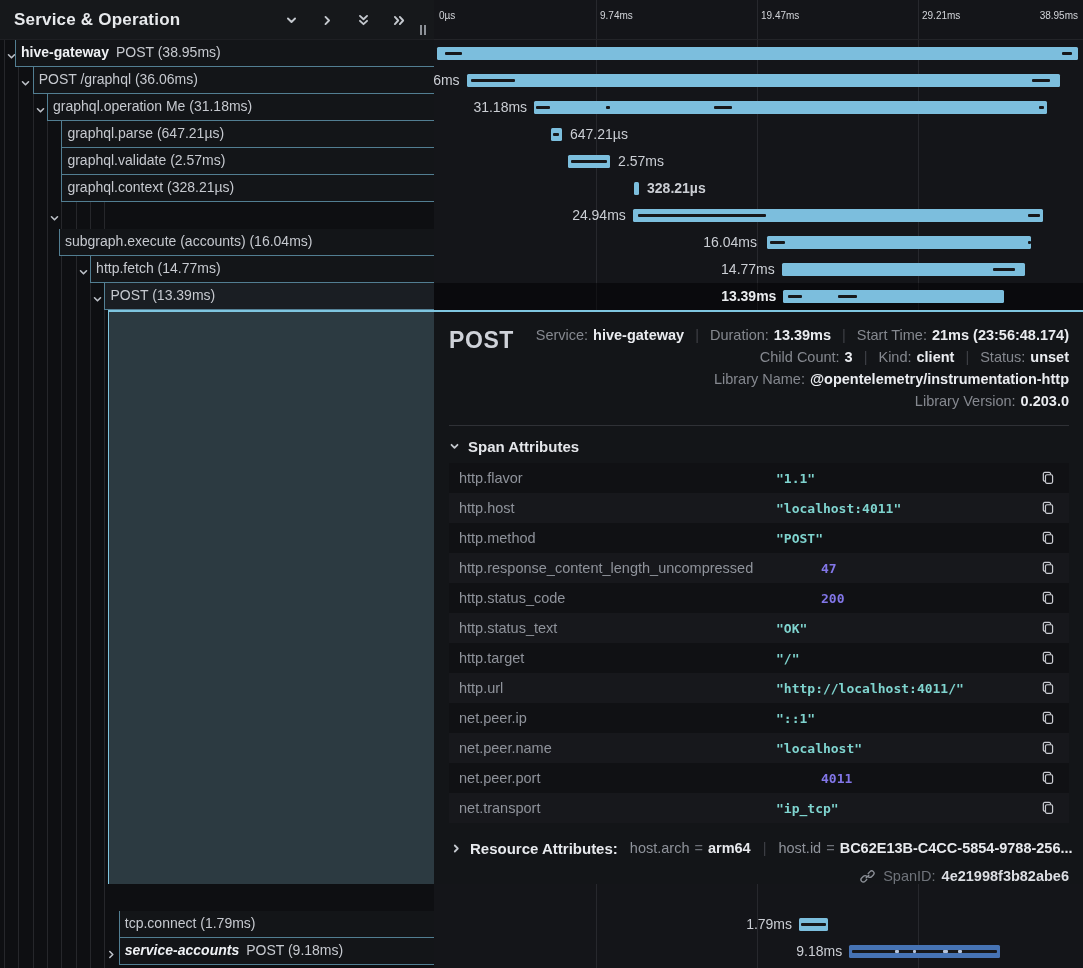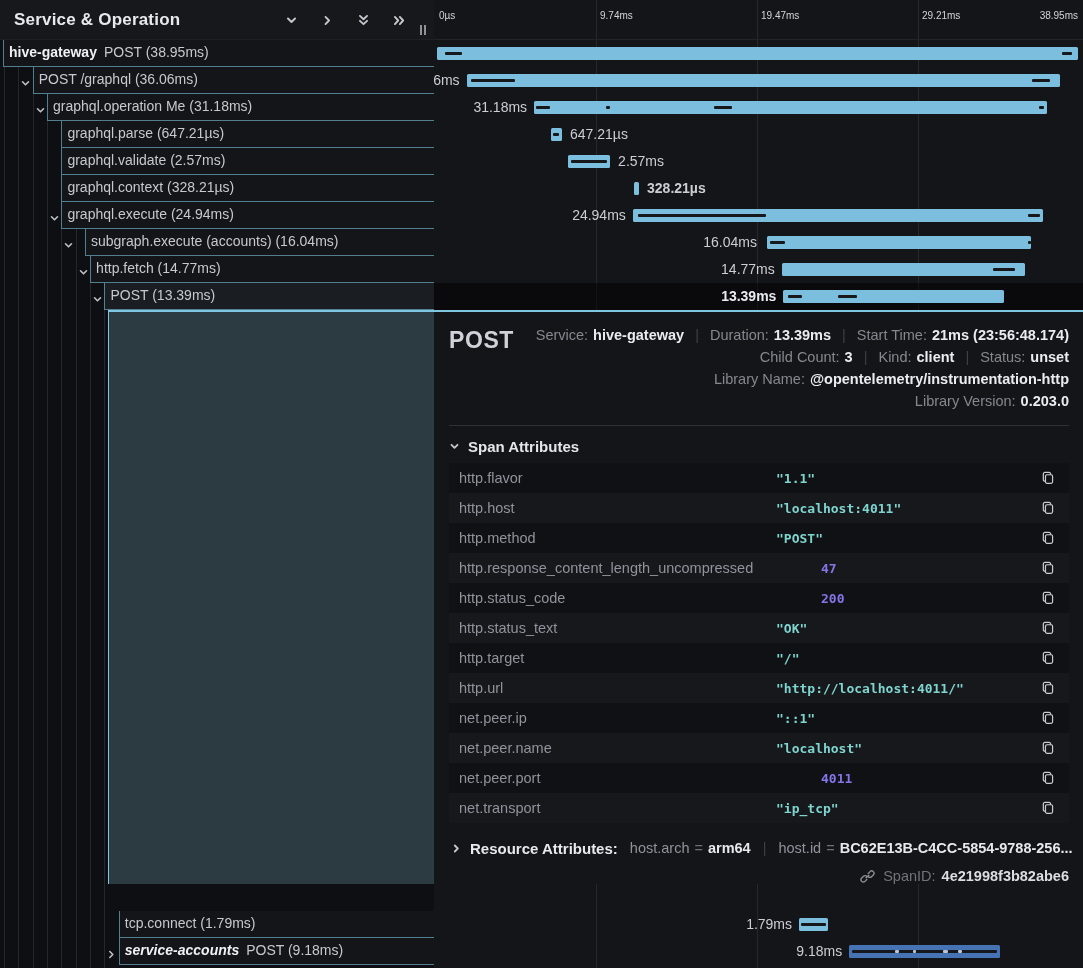--- a/index.html
+++ b/index.html
@@ -138,21 +138,21 @@
         <span class="rtick" style="right: 5px;">38.95ms</span>
       </div>
   </header>
 
   <div id="rows-top">
       <div class="trow" style="top: 40px;">
         <div class="tcell">
           <span class="chev" style="left: 5.85px;"><svg width="11" height="11" viewBox="0 0 11 11" fill="none" stroke="currentColor" stroke-width="1.6" stroke-linecap="round" stroke-linejoin="round">
               <polyline points="2.5,3.8 5.5,6.8 8.5,3.8"></polyline>
             </svg></span>
-          <div class="rowbox" style="left: 3px;"><span class="svc">hive-gateway</span><span>POST (38.95ms)</span></div>
+          <div class="rowbox" style="left: 15px;"><span class="svc">hive-gateway</span><span>POST (38.95ms)</span></div>
         </div>
         <div class="wcell">
           <div class="bar" style="left: 3px; width: 640.961px; background: rgb(124, 190, 221);">
             <i class="seg" style="left: 7.69153px; width: 17px;"></i>
             <i class="seg" style="left: 624.937px; width: 10px;"></i>
           </div>
         </div>
       </div>
       <div class="trow" style="top: 67px;">
         <div class="tcell">
@@ -215,36 +215,35 @@
         <div class="wcell">
           <div class="bar" style="left: 199.649px; width: 5.40102px; background: rgb(124, 190, 221);"></div>
           <span class="wlabel" style="left: 213.05px; font-weight: bold;">328.21µs</span>
         </div>
       </div>
       <div class="trow" style="top: 202px;">
         <div class="tcell">
           <span class="chev" style="left: 48.9px;"><svg width="11" height="11" viewBox="0 0 11 11" fill="none" stroke="currentColor" stroke-width="1.6" stroke-linecap="round" stroke-linejoin="round">
               <polyline points="2.5,3.8 5.5,6.8 8.5,3.8"></polyline>
             </svg></span>
-          <div class="rowbox" style="left: 61.4px;"><span>graphql.execute (24.94ms)</span></div>
         </div>
         <div class="wcell">
           <div class="bar" style="left: 198.826px; width: 410.413px; background: rgb(124, 190, 221);">
             <i class="seg" style="left: 4.92495px; width: 128px;"></i>
             <i class="seg" style="left: 394.817px; width: 12px;"></i>
           </div>
           <span class="wlabel" style="right: 457.174px;">24.94ms</span>
         </div>
       </div>
       <div class="trow" style="top: 229px;">
         <div class="tcell">
           <span class="chev" style="left: 63.25px;"><svg width="11" height="11" viewBox="0 0 11 11" fill="none" stroke="currentColor" stroke-width="1.6" stroke-linecap="round" stroke-linejoin="round">
               <polyline points="2.5,3.8 5.5,6.8 8.5,3.8"></polyline>
             </svg></span>
-          <div class="rowbox" style="left: 85px;"><span>subgraph.execute (accounts) (16.04ms)</span></div>
+          <div class="rowbox" style="left: 59px;"><span>subgraph.execute (accounts) (16.04ms)</span></div>
         </div>
         <div class="wcell">
           <div class="bar" style="left: 332.943px; width: 263.954px; background: rgb(124, 190, 221);">
             <i class="seg" style="left: 2.63954px; width: 15px;"></i>
             <i class="seg" style="left: 260.954px; width: 3px;"></i>
           </div>
           <span class="wlabel" style="right: 326px;">16.04ms</span>
         </div>
       </div>
       <div class="trow" style="top: 256px;">

